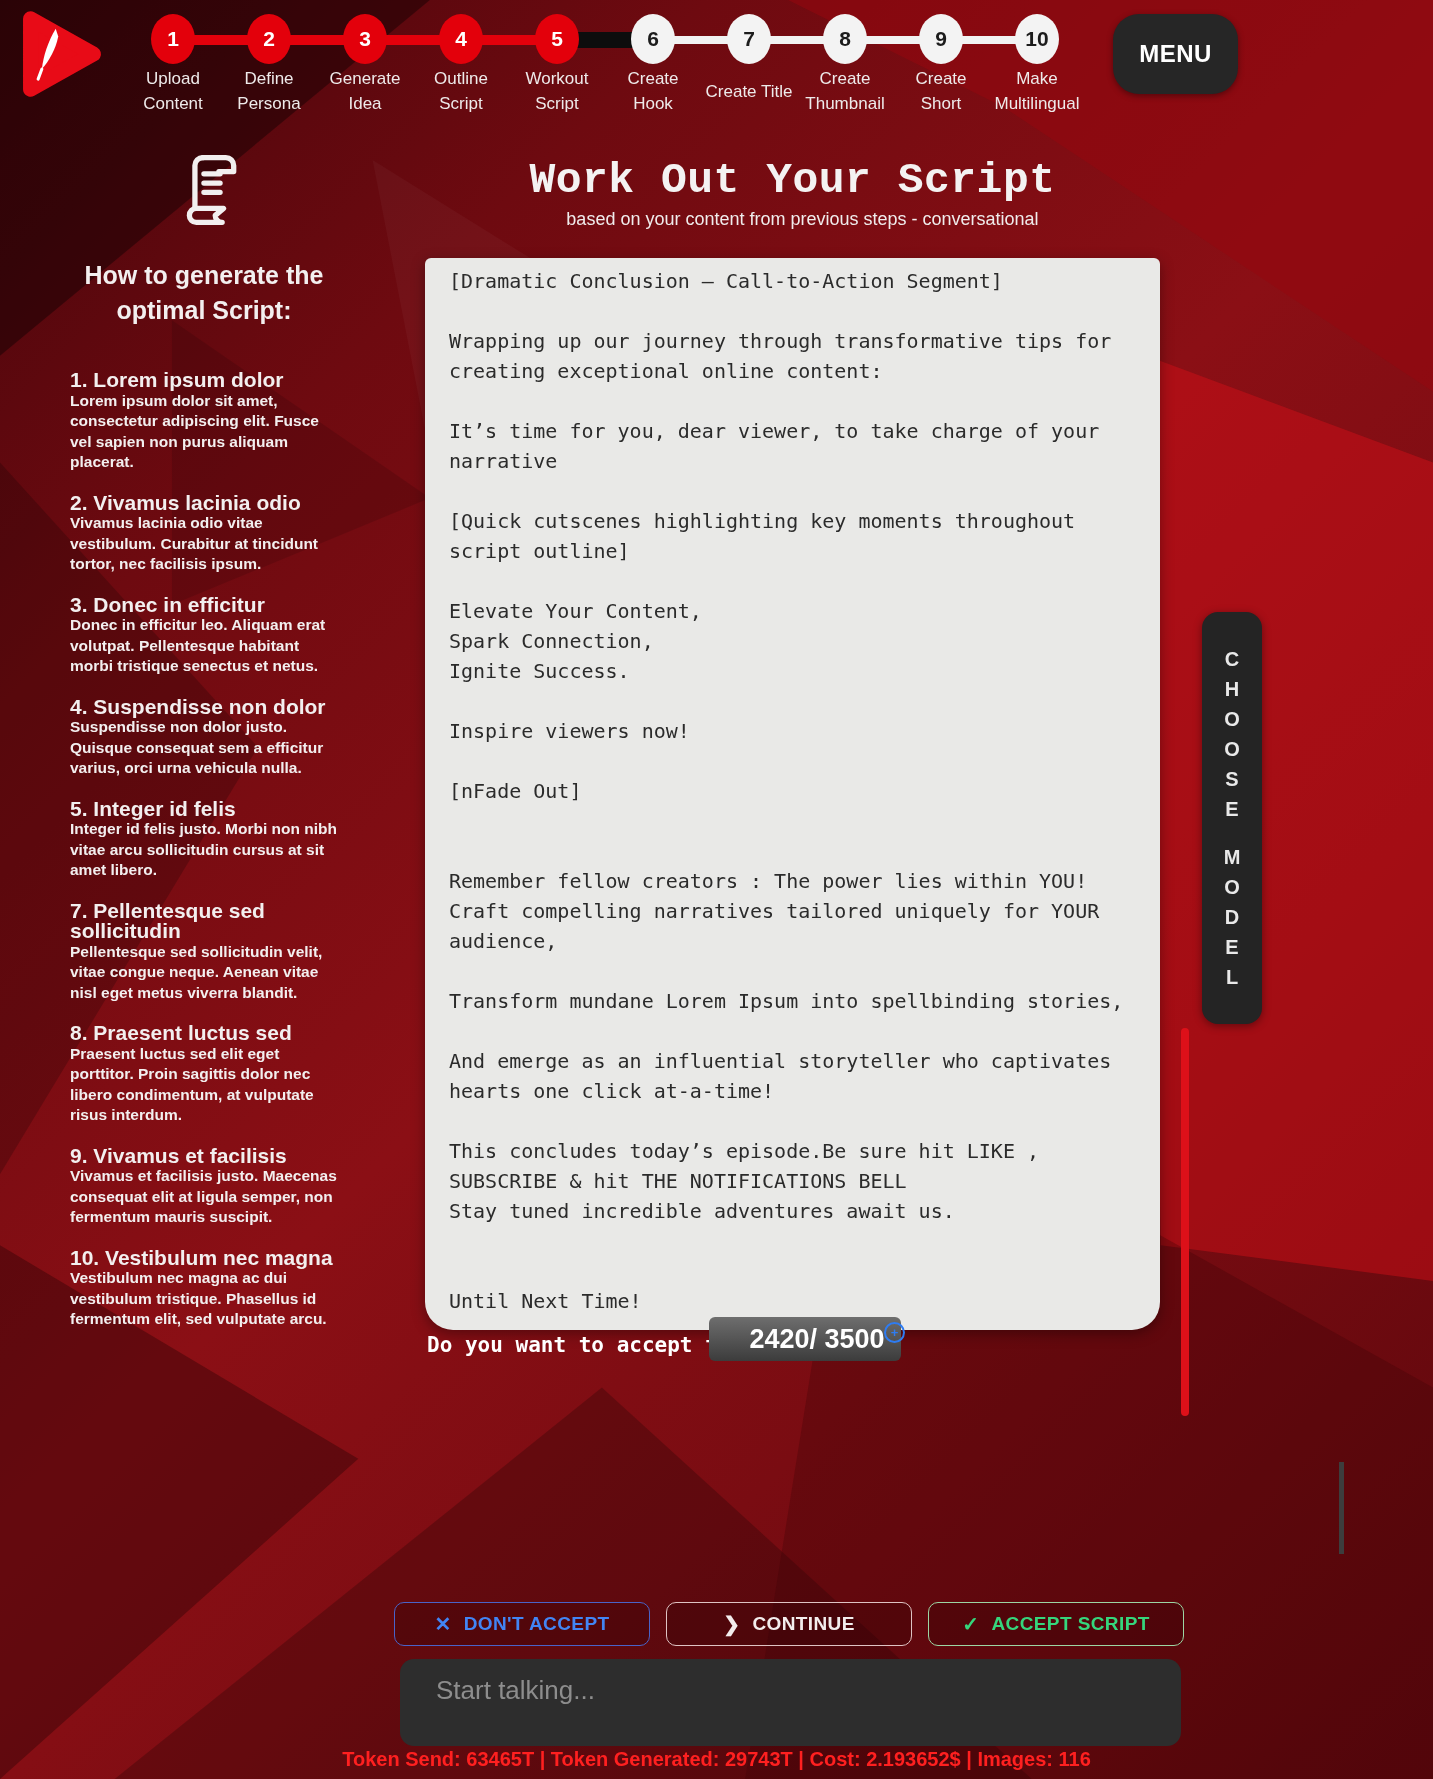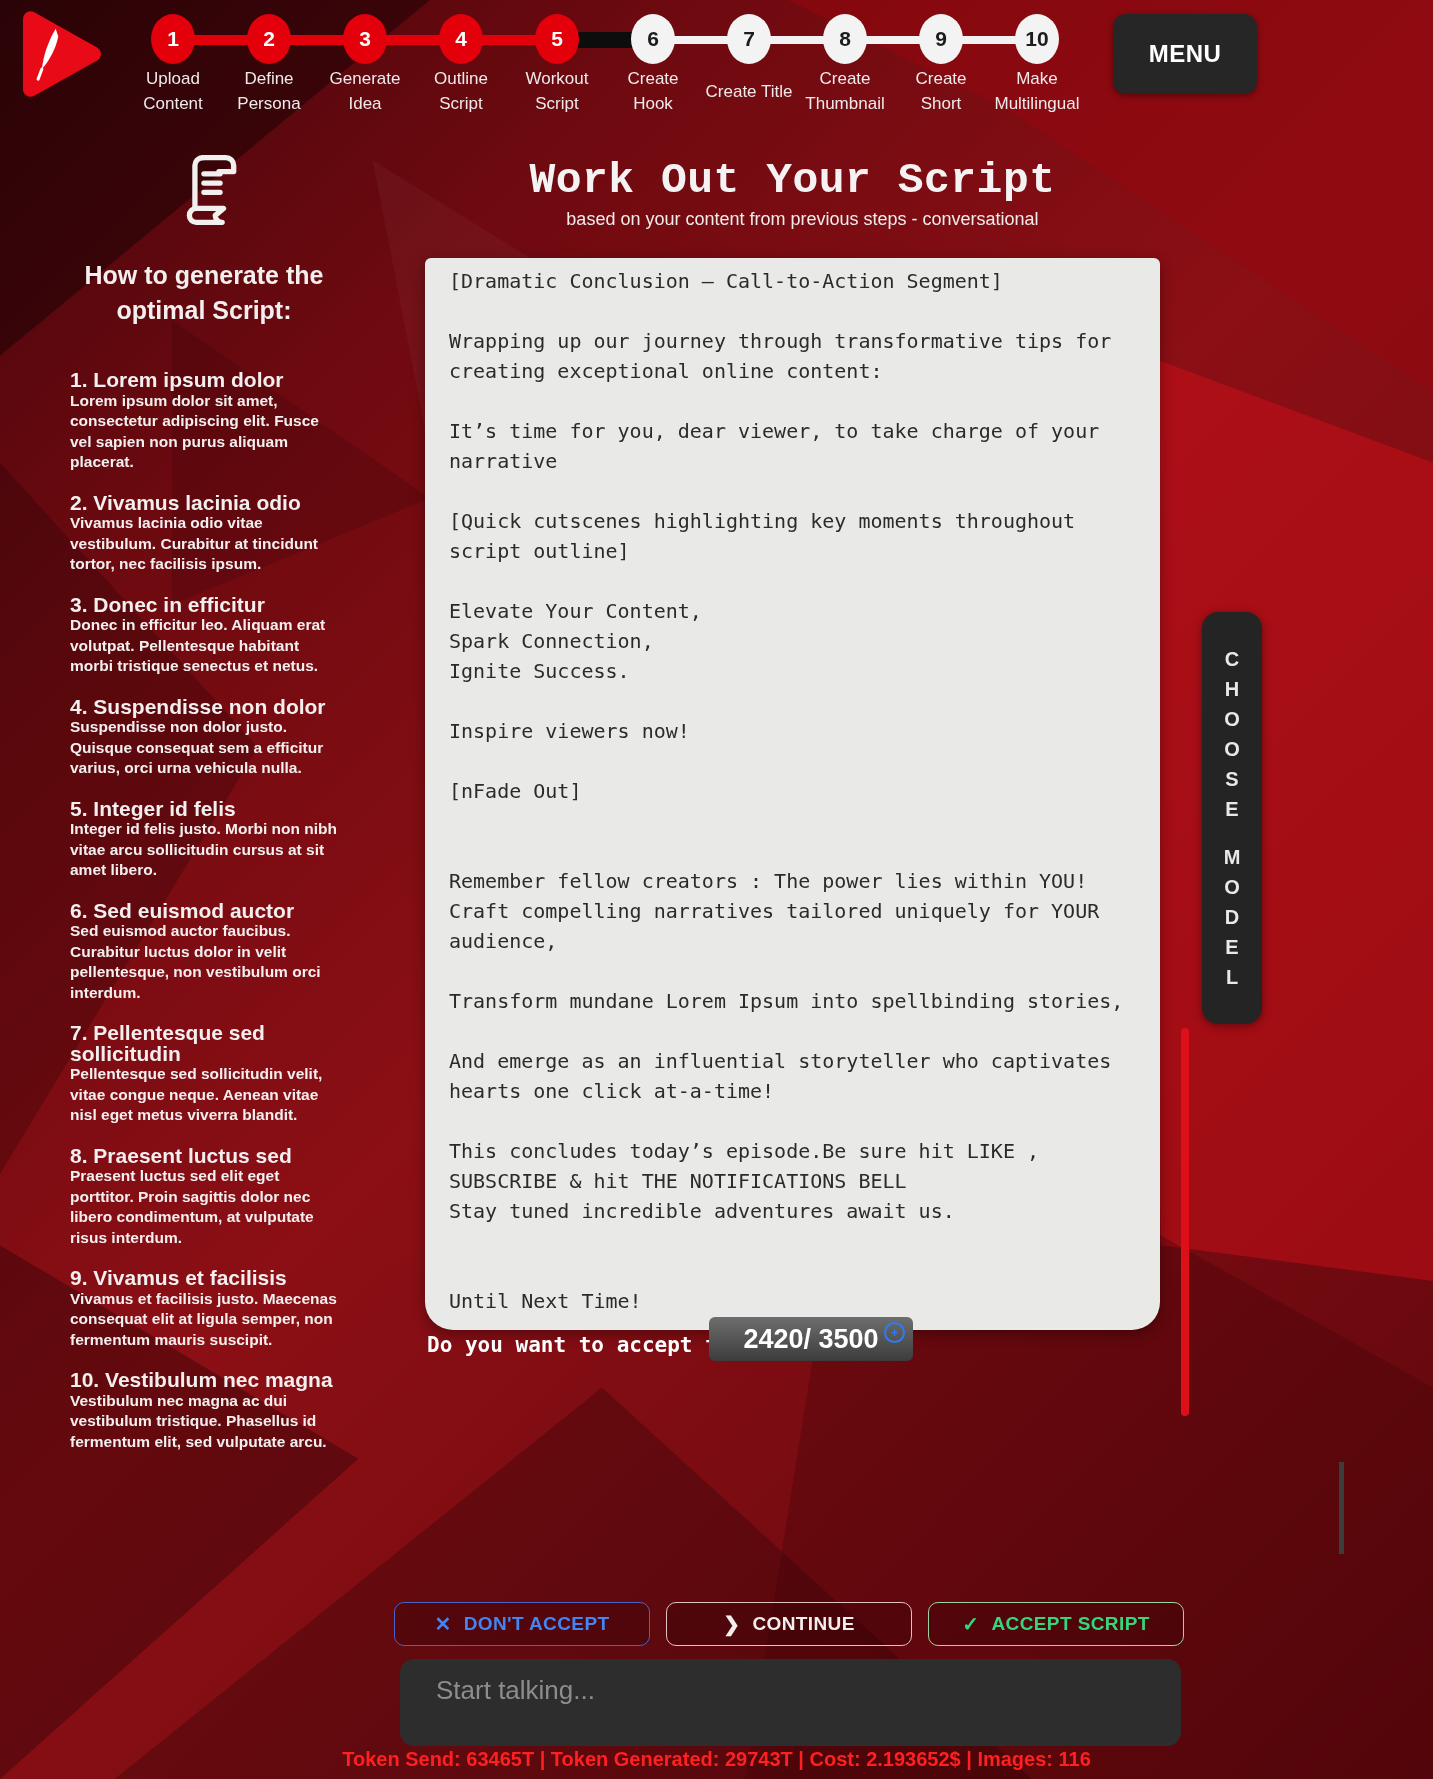--- a/index.html
+++ b/index.html
@@ -16,22 +16,22 @@
   .bg .t4{clip-path:polygon(0 26%,18% 42%,0 66%);background:rgba(0,0,0,.20);}
   .bg .t5{clip-path:polygon(8% 100%,42% 78%,72% 100%);background:rgba(0,0,0,.22);}
   .bg .t6{clip-path:polygon(26% 9%,56% 24%,33% 38%);background:rgba(255,255,255,.035);}
   .bg .t7{clip-path:polygon(0 70%,25% 82%,0 100%);background:rgba(30,0,3,.35);}
   .bg .t8{clip-path:polygon(60% 60%,100% 78%,100% 100%,52% 100%);background:rgba(60,2,6,.30);}
   .bg .t9{clip-path:polygon(12% 18%,30% 28%,12% 34%);background:rgba(0,0,0,.12);}
 
   
   .stepper{position:absolute;left:0;top:0;width:1433px;height:130px;}
   .logo{position:absolute;left:18px;top:6px;width:88px;height:96px;}
-  .menu-btn{position:absolute;left:1113px;top:14px;width:144px;height:80px;background:#262626;
-    border-radius:13px;color:#fff;font-weight:bold;font-size:24px;display:flex;align-items:center;
+  .menu-btn{position:absolute;left:1113px;top:14px;width:125px;height:80px;background:#262626;
+    border-radius:26px;color:#fff;font-weight:bold;font-size:24px;display:flex;align-items:center;
     justify-content:center;letter-spacing:.5px;box-shadow:0 2px 6px rgba(0,0,0,.4);}
   .connector{position:absolute;}
   .connector.red{background:#e3000b;height:10px;top:35px;}
   .connector.black{background:#0d0d0d;height:16px;top:32px;}
   .connector.white{background:#f2f2f2;height:8px;top:36px;}
   .step-circle{position:absolute;top:14px;width:44px;height:50px;border-radius:50%;
     display:flex;align-items:center;justify-content:center;font-size:21px;font-weight:bold;z-index:2;}
   .step-circle.done{background:#e3000b;color:#fff;}
   .step-circle.todo{background:#f3f3f3;color:#1c1c1c;}
   .step-label{position:absolute;top:66px;width:120px;text-align:center;color:#eeeaea;
@@ -64,23 +64,23 @@
   
   .choose-model{position:absolute;left:1202px;top:612px;width:60px;height:412px;background:#242424;
     border-radius:16px;display:flex;flex-direction:column;align-items:center;justify-content:center;
     color:#e9e9e9;font-size:20px;font-weight:bold;z-index:2;box-shadow:0 2px 8px rgba(0,0,0,.4);}
   .choose-model span{line-height:30px;height:30px;}
   .choose-model span.gap{height:18px;}
 
   
   .accept-question{position:absolute;left:427px;top:1333px;font-family:"DejaVu Sans Mono",monospace;
     font-size:21px;font-weight:bold;color:#fff;z-index:1;}
-  .token-counter{position:absolute;left:709px;top:1317px;width:204px;height:44px;z-index:3;
+  .token-counter{position:absolute;left:709px;top:1317px;width:168px;height:44px;z-index:3;
     background:linear-gradient(180deg,#6e6e6e,#3c3c3c);border-radius:6px;color:#fff;
-    font-size:27px;font-weight:bold;display:flex;align-items:center;justify-content:center;}
+    font-size:27px;font-weight:bold;display:flex;align-items:center;justify-content:center;padding-left:24px;}
   .info-icon{position:absolute;left:884px;top:1322px;width:17px;height:17px;border:2.5px solid #2e7cf2;
     border-radius:50%;z-index:4;color:#2e7cf2;font-size:13px;font-weight:bold;display:flex;
     align-items:center;justify-content:center;line-height:1;}
 
   
   .actions{position:absolute;left:394px;top:1602px;width:790px;height:44px;z-index:2;}
   .act-btn{position:absolute;top:0;height:44px;border-radius:10px;background:rgba(40,0,4,.25);
     display:flex;align-items:center;justify-content:center;gap:12px;font-size:19px;font-weight:bold;
     letter-spacing:.4px;cursor:pointer;box-sizing:border-box;}
   .btn-dont{left:0;width:256px;border:1.5px solid #4a63c8;color:#4285f4;}
@@ -210,24 +210,20 @@
         <h4>3. Donec in efficitur</h4>
         <p>Donec in efficitur leo. Aliquam erat volutpat. Pellentesque habitant morbi tristique senectus et netus.</p>
       </div>
       <div class="howto-item">
         <h4>4. Suspendisse non dolor</h4>
         <p>Suspendisse non dolor justo. Quisque consequat sem a efficitur varius, orci urna vehicula nulla.</p>
       </div>
       <div class="howto-item">
         <h4>5. Integer id felis</h4>
         <p>Integer id felis justo. Morbi non nibh vitae arcu sollicitudin cursus at sit amet libero.</p>
-      </div>
-      <div class="howto-item">
-        <h4>6. Sed euismod auctor</h4>
-        <p>Sed euismod auctor faucibus. Curabitur luctus dolor in velit pellentesque, non vestibulum orci interdum.</p>
       </div>
       <div class="howto-item">
         <h4>7. Pellentesque sed sollicitudin</h4>
         <p>Pellentesque sed sollicitudin velit, vitae congue neque. Aenean vitae nisl eget metus viverra blandit.</p>
       </div>
       <div class="howto-item">
         <h4>8. Praesent luctus sed</h4>
         <p>Praesent luctus sed elit eget porttitor. Proin sagittis dolor nec libero condimentum, at vulputate risus interdum.</p>
       </div>
       <div class="howto-item">

